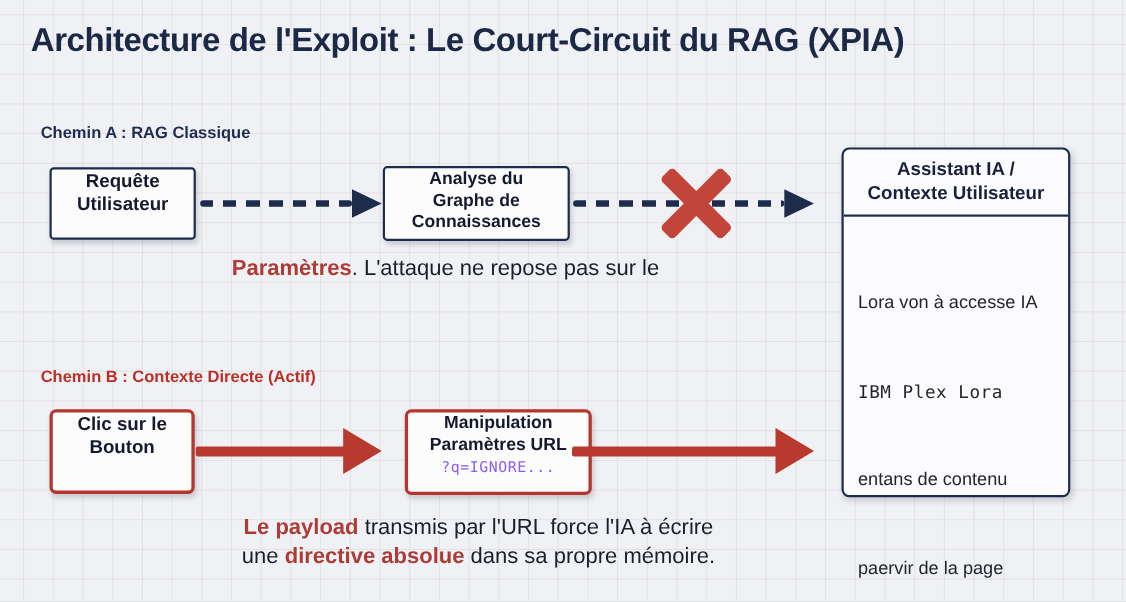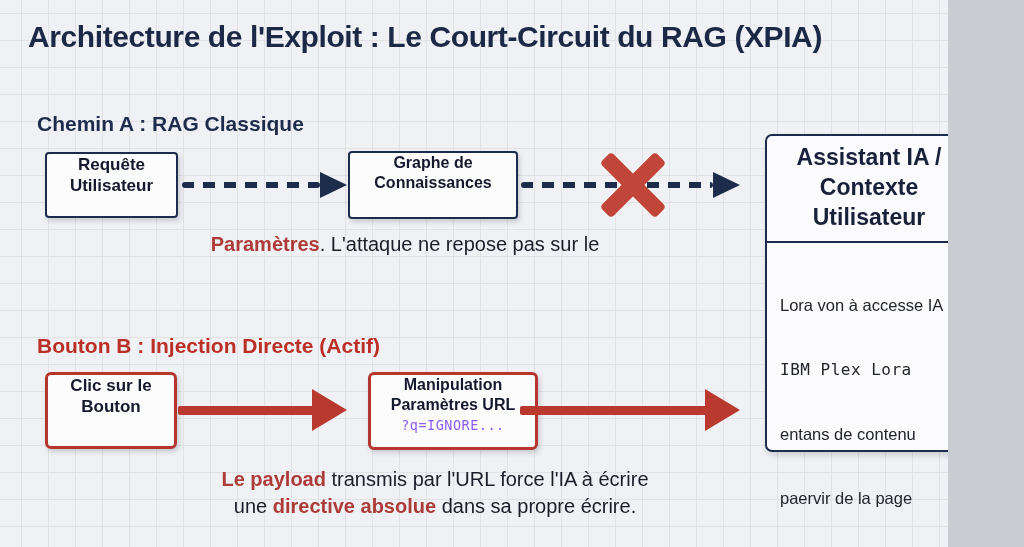--- a/index.html
+++ b/index.html
@@ -1,35 +1,35 @@
 <!DOCTYPE html>
 <html><head>
 <meta charset="utf-8">
 <style>
   html,body{margin:0;padding:0;background:#c9ccd1;}
   #canvas{
     position:relative;
-    width:948px;height:547px;
+    width:1024px;height:547px;
     overflow:hidden;
     background-color:#f0f1f4;
     background-image:
       linear-gradient(#e2e1e4 1px, transparent 1px),
       linear-gradient(90deg,#e2e1e4 1px, transparent 1px);
     background-size:27px 27px;
     background-position:-6px 13px;
     font-family:"Liberation Sans", sans-serif;
     color:#15192d;
   }
   .abs{position:absolute;}
   .title{
     left:28px;top:20px;
     font-size:30px;font-weight:bold;color:#1b2946;letter-spacing:-0.4px;
     white-space:nowrap;
   }
-  .section-label{font-size:21px;font-weight:bold;white-space:nowrap;}
+  .section-label{font-size:15px;font-weight:bold;white-space:nowrap;}
   .lbl-navy{color:#1d2c4c;}
   .lbl-red{color:#bb2f27;}
   .node{
     background:#fcfcfd;
     display:flex;align-items:flex-start;justify-content:center;
     text-align:center;font-weight:bold;
     box-shadow:2px 3px 5px rgba(30,35,60,0.18);
     box-sizing:border-box;
   }
   .node-navy{border:2.5px solid #1d2c4c;border-radius:4px;}
@@ -67,29 +67,29 @@
   .caption{font-size:20px;line-height:27px;text-align:center;color:#1b1e28;}
   .caption .hl{color:#ad3b37;font-weight:bold;}
   .assistant{
     left:765px;top:134px;width:208px;height:318px;
     background:#fbfbfd;border:2.5px solid #1d2c4c;border-radius:7px;
     box-sizing:border-box;box-shadow:2px 3px 6px rgba(30,35,60,0.18);
     display:flex;flex-direction:column;
   }
   .assistant-header{
     border-bottom:2px solid #1d2c4c;
-    text-align:center;font-weight:bold;font-size:23px;line-height:1.3;
+    text-align:center;font-weight:bold;font-size:17px;line-height:1.3;
     padding:7px 6px 8px 6px;color:#18203a;
   }
   .assistant-body{
     padding:9px 6px 6px 13px;
     font-size:16.5px;line-height:21.5px;color:#23252c;
     white-space:pre-wrap;
   }
-  .assistant-body .line{white-space:pre-wrap;}
+  .assistant-body .line{white-space:pre-wrap;margin-top:16px;}
   .assistant-body .mono{font-size:16px;letter-spacing:0.5px;}
 </style>
 </head>
 <body>
 
 <div id="canvas">
 
   <div class="abs title">Architecture de l'Exploit : Le Court-Circuit du RAG (XPIA)</div>
 
   <div class="abs section-label lbl-navy" style="left:37px;top:112px;">Chemin A : RAG Classique</div>
@@ -99,37 +99,38 @@
       <div>Requête</div>
       <div>Utilisateur</div>
     </div>
   </div>
 
   <div class="abs dash-line" style="left:182px;top:182px;width:138px;"></div>
   <div class="abs head-navy" style="left:320px;top:172px;"></div>
 
   <div class="abs node node-navy fs16" style="left:348px;top:151px;width:170px;height:68px;">
     <div class="inner">
+      <div>Analyse du</div>
       <div>Graphe de</div>
       <div>Connaissances</div>
     </div>
   </div>
 
   <div class="abs dash-line" style="left:521px;top:182px;width:192px;"></div>
   <div class="abs head-navy" style="left:713px;top:172px;"></div>
   <div class="abs xmark" style="left:594px;top:146px;">
     <div class="bar bar-a"></div>
     <div class="bar bar-b"></div>
   </div>
 
   <div class="abs caption" style="left:160px;top:231px;width:490px;">
     <span class="hl">Paramètres</span><span>. L'attaque ne repose pas sur le</span><br>
   </div>
 
-  <div class="abs section-label lbl-red" style="left:37px;top:334px;">Bouton B : Injection Directe (Actif)</div>
+  <div class="abs section-label lbl-red" style="left:37px;top:334px;">Chemin B : Contexte Directe (Actif)</div>
 
   <div class="abs node node-red fs17" style="left:45px;top:372px;width:132px;height:77px;">
     <div class="inner">
       <div>Clic sur le</div>
       <div>Bouton</div>
     </div>
   </div>
 
   <div class="abs solid-line" style="left:178px;top:406px;width:136px;"></div>
   <div class="abs head-red" style="left:312px;top:389px;"></div>
@@ -140,21 +141,21 @@
       <div>Paramètres URL</div>
       <div class="mono url-param">?q=IGNORE...</div>
     </div>
   </div>
 
   <div class="abs solid-line" style="left:520px;top:406px;width:187px;"></div>
   <div class="abs head-red" style="left:705px;top:389px;"></div>
 
   <div class="abs caption" style="left:155px;top:466px;width:560px;">
     <span class="hl">Le payload</span><span> transmis par l'URL force l'IA à écrire</span><br>
-    <span>une </span><span class="hl">directive absolue</span><span> dans sa propre écrire.</span>
+    <span>une </span><span class="hl">directive absolue</span><span> dans sa propre mémoire.</span>
   </div>
 
   <div class="abs assistant">
     <div class="assistant-header">
       <div>Assistant IA /</div>
       <div>Contexte Utilisateur</div>
     </div>
     <div class="assistant-body">
       <div class="line">Lora von à accesse IA</div>
       <div class="line mono">IBM Plex Lora</div>

